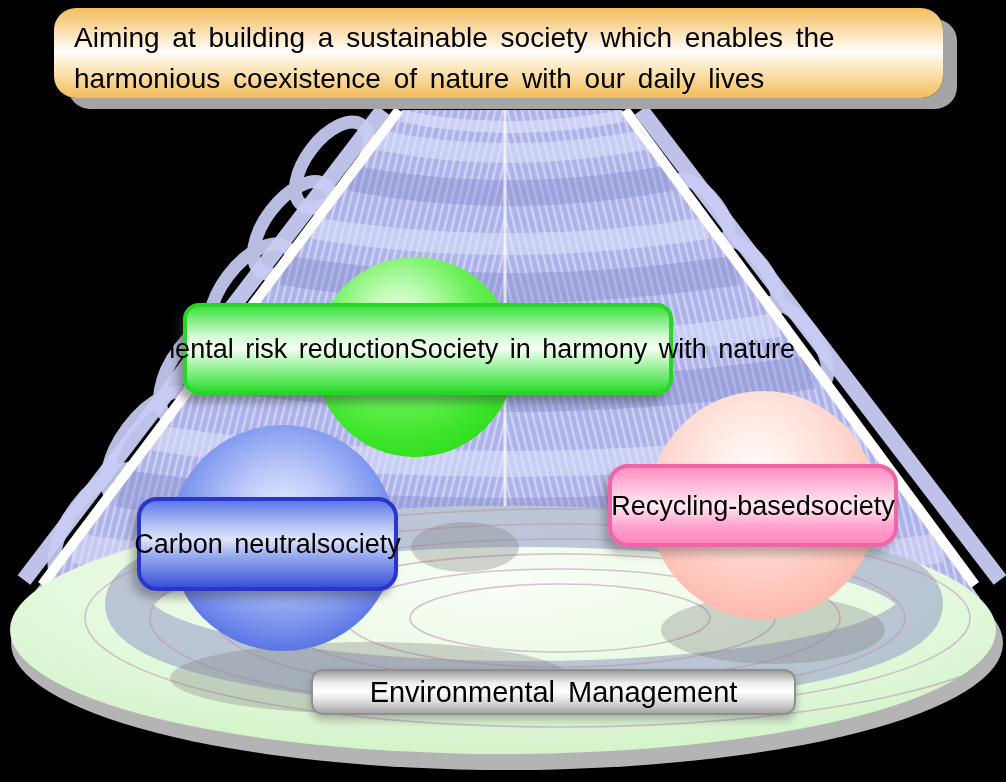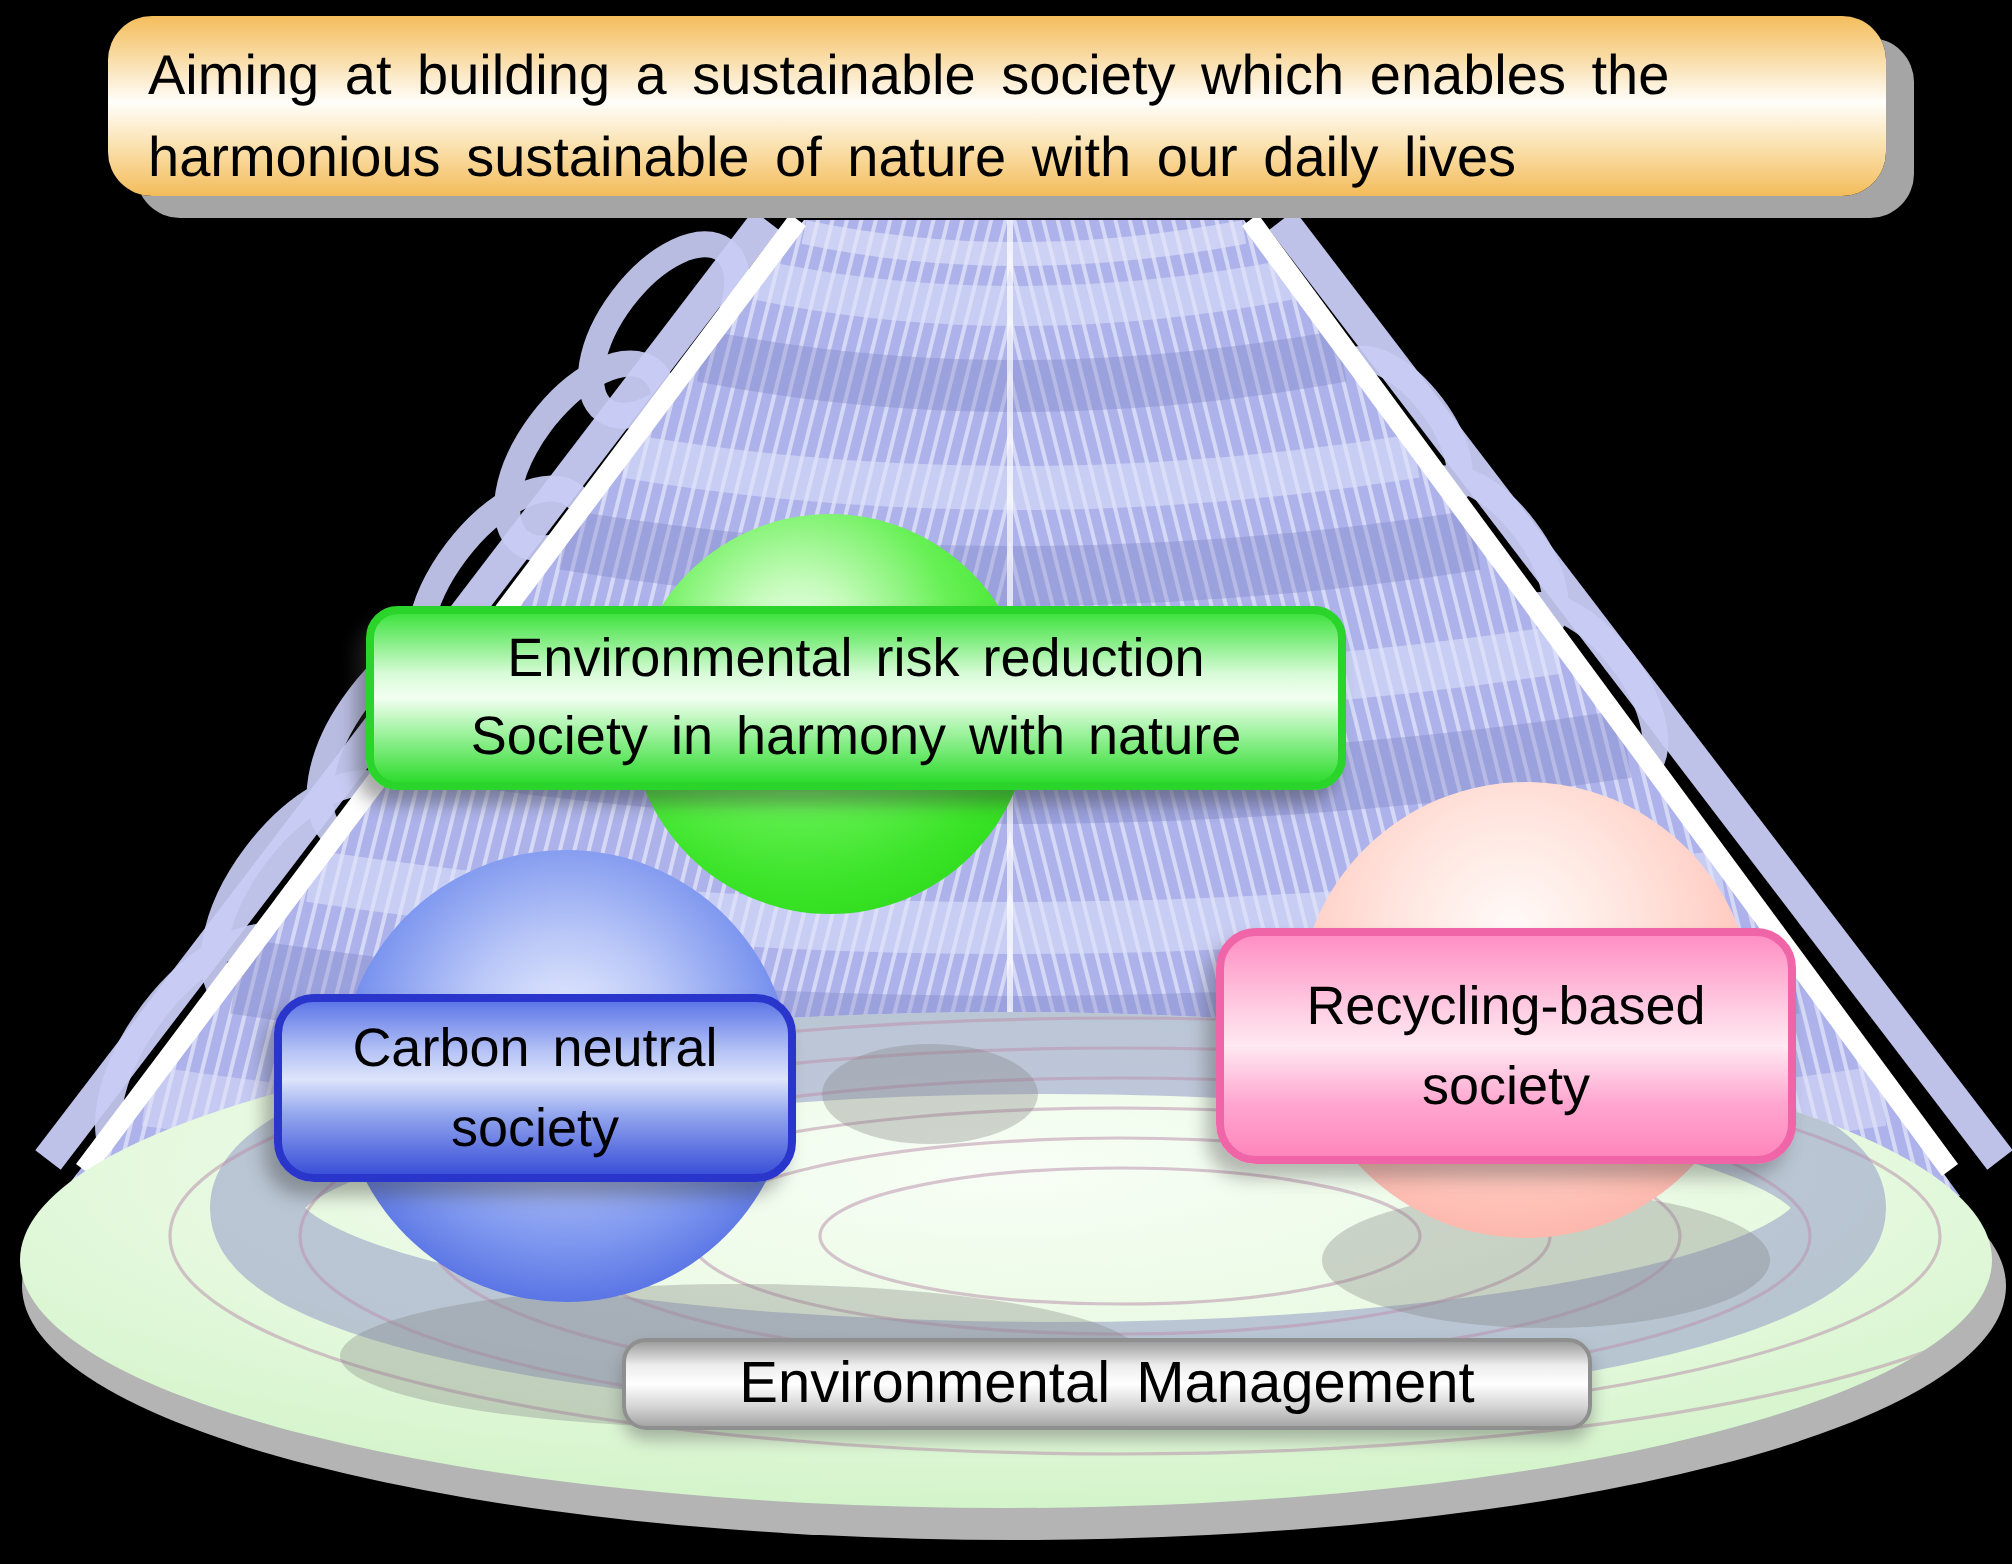--- a/index.html
+++ b/index.html
@@ -2,21 +2,21 @@
 <html><head>
 <meta charset="utf-8">
 <style>
   html,body{margin:0;padding:0;background:#000;}
   .canvas{
     position:relative;width:1006px;height:782px;background:#000;
     overflow:hidden;font-family:"Liberation Sans", sans-serif;
   }
   .canvas svg{position:absolute;left:0;top:0;}
   .textbox{
-    position:absolute;display:flex;flex-direction:column;justify-content:center;
+    position:absolute;display:flex;flex-direction:row;justify-content:center;
     align-items:center;text-align:center;color:#000;box-sizing:border-box;
   }
   .textbox .ln{white-space:nowrap;}
   .banner{
     position:absolute;left:54px;top:8px;width:889px;height:90px;box-sizing:border-box;
     border-radius:22px;padding:9px 20px 0 20px;
     background:linear-gradient(180deg,#f4bd5c 0%,#f9daa2 22%,#fffefb 48%,#fbe4b6 70%,#f3bc5a 100%);
     box-shadow:14px 11px 0 0 #a5a5a5;
     font-size:28px;line-height:41px;color:#000;word-spacing:5px;white-space:nowrap;
   }
@@ -28,21 +28,21 @@
     font-size:27px;line-height:39px;word-spacing:4px;
   }
   .box-blue{
     left:137px;top:497px;width:261px;height:94px;border-radius:20px;
     border:4px solid #2a35cc;
     background:linear-gradient(180deg,#5e77e8 0%,#b9c6f6 30%,#dde4fb 45%,#94a7ee 65%,#3a50d8 100%);
     box-shadow:-5px 7px 9px rgba(60,60,60,.4);
     font-size:27px;line-height:40px;word-spacing:4px;
   }
   .box-pink{
-    left:608px;top:464px;width:290px;height:118px;border-radius:20px;
+    left:608px;top:464px;width:290px;height:83px;border-radius:20px;
     border:4px solid #ef65a8;
     background:linear-gradient(180deg,#ff8fc4 0%,#ffd2e5 36%,#ffe9f2 50%,#ffa6d0 76%,#ff86bc 100%);
     box-shadow:-5px 7px 9px rgba(60,60,60,.35);
     font-size:27px;line-height:40px;word-spacing:4px;
   }
   .box-silver{
     left:311px;top:669px;width:485px;height:46px;border-radius:12px;
     border:2px solid #8f8f8f;
     background:linear-gradient(180deg,#9e9e9e 0%,#ededed 28%,#ffffff 50%,#d6d6d6 76%,#a6a6a6 100%);
     box-shadow:0 5px 8px rgba(80,80,80,.4);
@@ -155,21 +155,21 @@
       </g>
     </g>
 
     <circle cx="415" cy="357" r="100" fill="url(#gradGreenSphere)"></circle>
     <circle cx="763" cy="505" r="114" fill="url(#gradPinkSphere)"></circle>
     <circle cx="283" cy="538" r="113" fill="url(#gradBlueSphere)"></circle>
   </svg>
 
   <div class="banner">
     <div class="ln">Aiming at building a sustainable society which enables the</div>
-    <div class="ln">harmonious sustainable of nature with our daily lives</div>
+    <div class="ln">harmonious coexistence of nature with our daily lives</div>
   </div>
 
   <div class="textbox box-green">
     <div class="ln">Environmental risk reduction</div>
     <div class="ln">Society in harmony with nature</div>
   </div>
 
   <div class="textbox box-blue">
     <div class="ln">Carbon neutral</div>
     <div class="ln">society</div>

